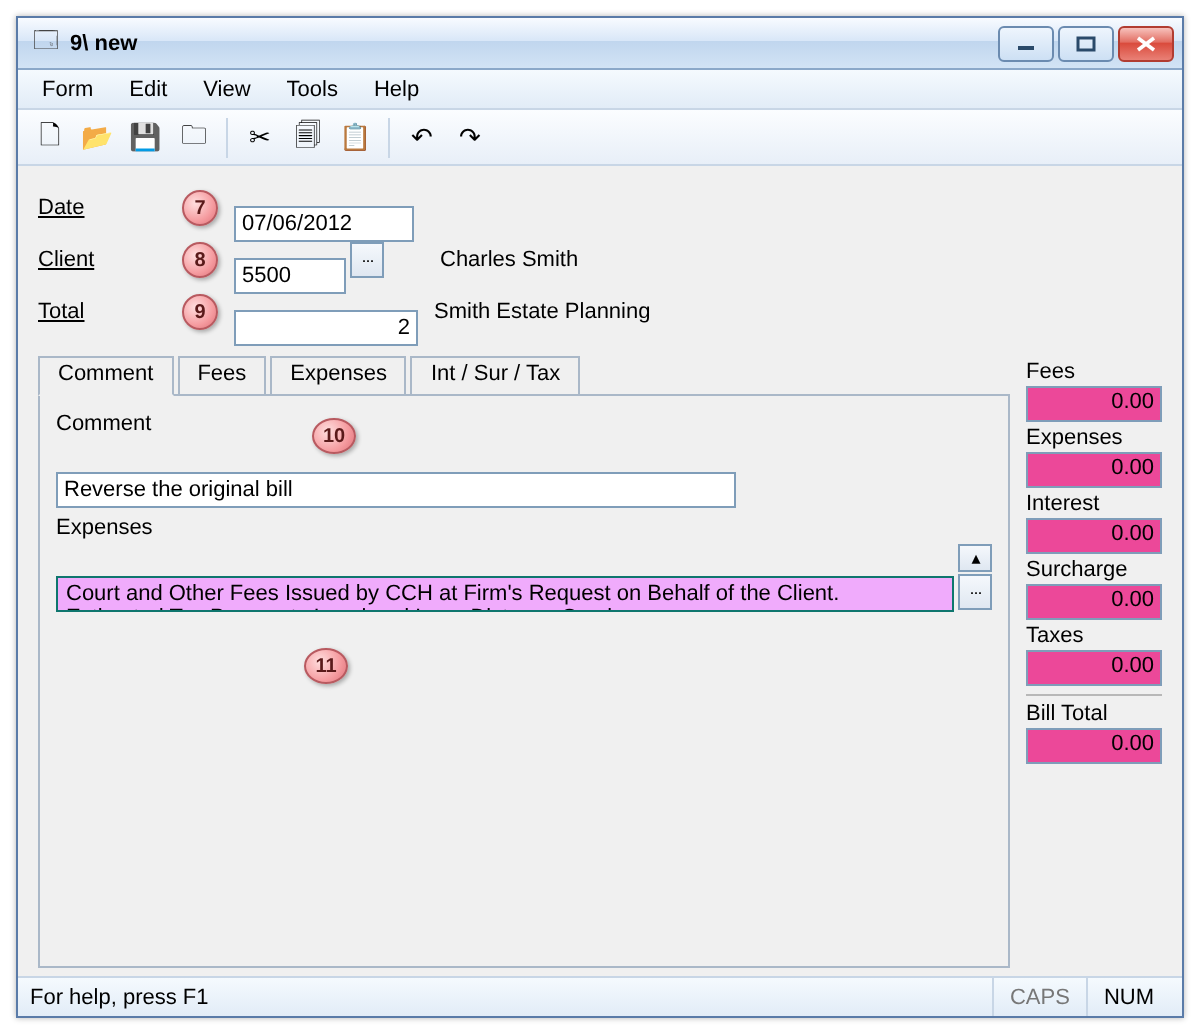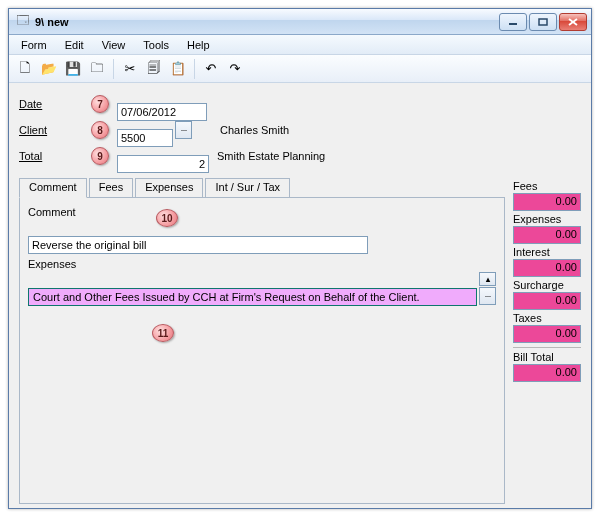--- a/index.html
+++ b/index.html
@@ -256,14 +256,20 @@
         <div class="slbl">Taxes</div>
         <div class="sval">0.00</div>
         <div class="sdiv"></div>
         <div class="slbl">Bill Total</div>
         <div class="sval">0.00</div>
       </div>
     </div>
 
   </div>
 
+  <div class="statusbar">
+    <span>For help, press F1</span>
+    <span class="spacer"></span>
+    <span class="cell">CAPS</span>
+    <span class="cell active">NUM</span>
+  </div>
 
 </div>
 
 </body></html>

